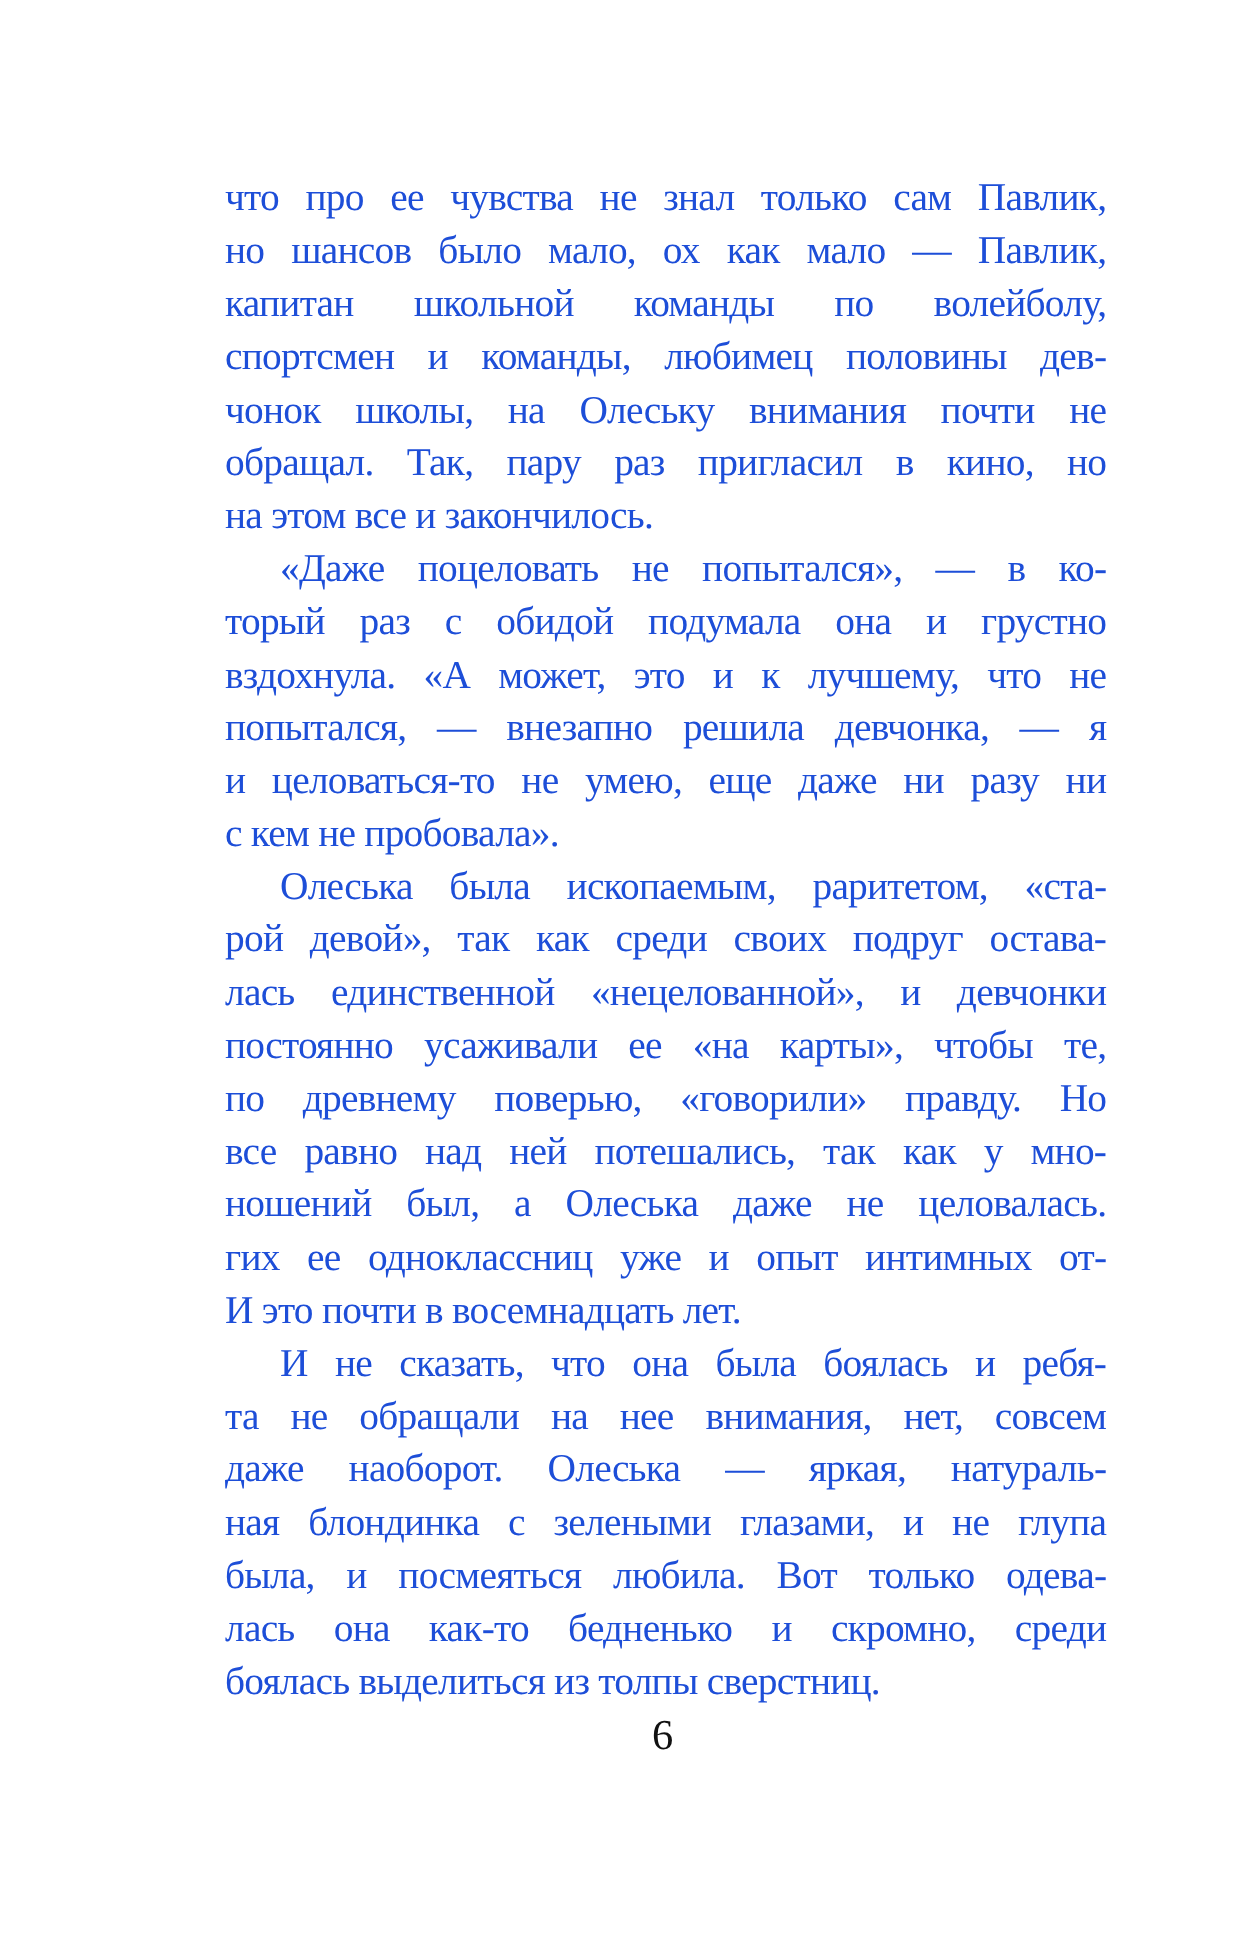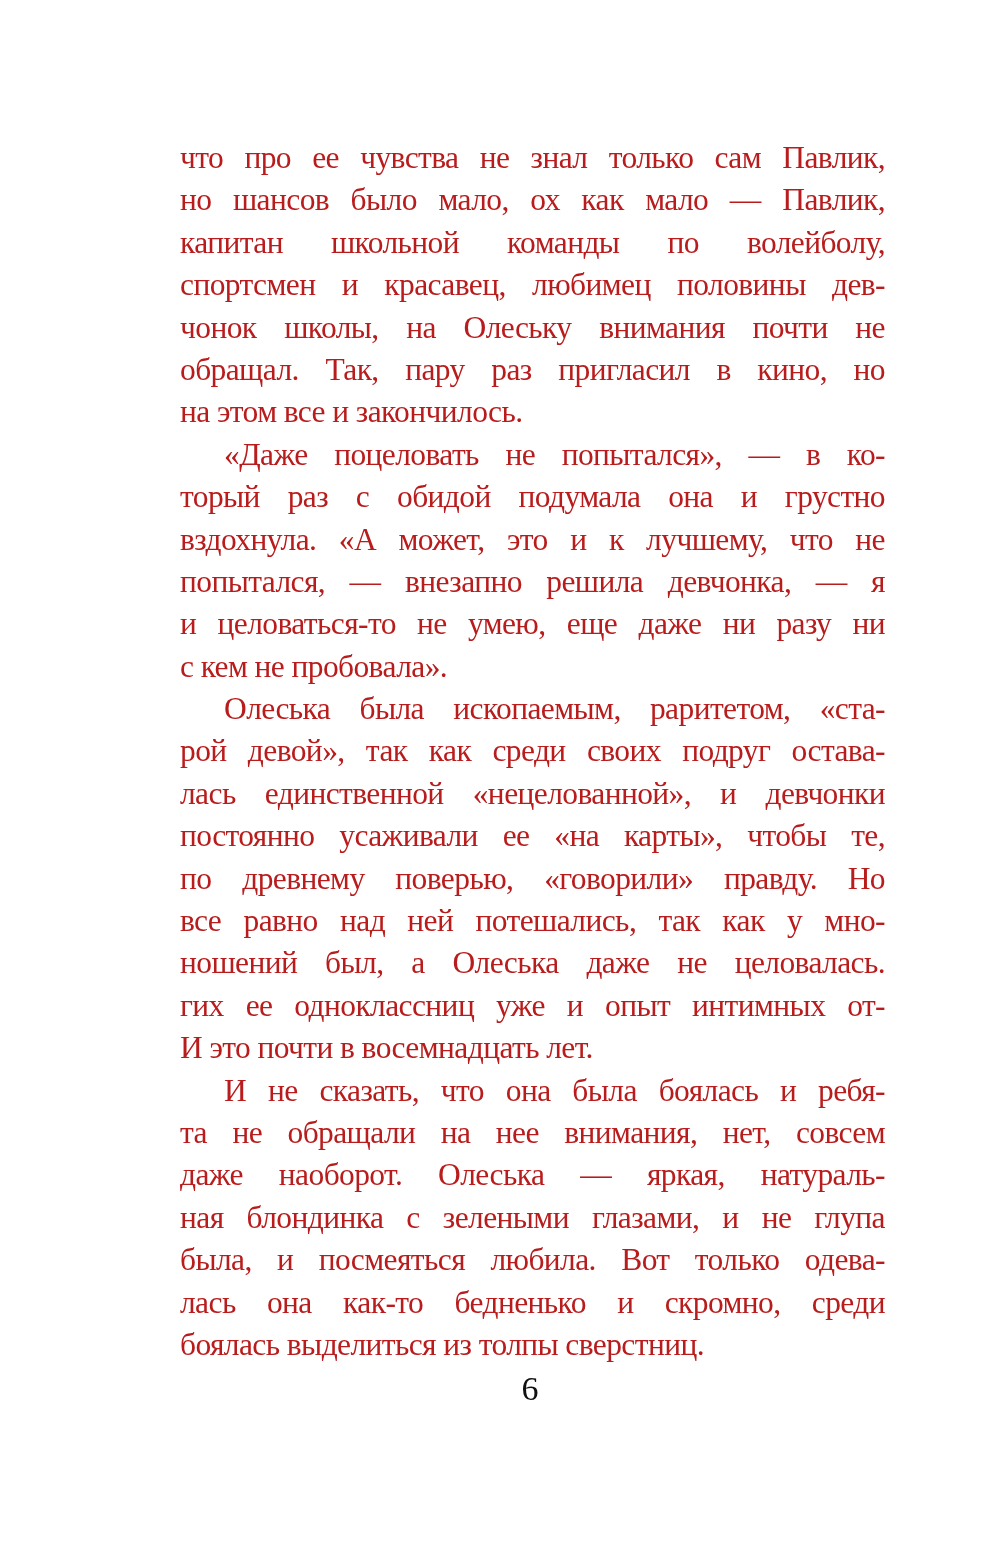--- a/index.html
+++ b/index.html
@@ -19,21 +19,21 @@
       top: 0;
       width: 1000px;
       height: 1562px;
       background: #ffffff;
     }
     .text-block {
       position: absolute;
       left: 180px;
       top: 137px;
       width: 705px;
-      color: #b91c1c;
+      color: #1d4ed8;
       font-family: "Liberation Serif", "DejaVu Serif", serif;
       font-size: 31.5px;
       line-height: 42.4px;
       letter-spacing: -0.6px;
     }
     .line {
       display: block;
       white-space: nowrap;
       text-align: justify;
       text-align-last: justify;
@@ -62,21 +62,21 @@
 </head>
 <body>
 
 <div class="page">
   <div class="text-block">
 
     <div>
       <span class="line">что про ее чувства не знал только сам Павлик,</span>
       <span class="line">но шансов было мало, ох как мало — Павлик,</span>
       <span class="line">капитан школьной команды по волейболу,</span>
-      <span class="line">спортсмен и красавец, любимец половины дев-</span>
+      <span class="line">спортсмен и команды, любимец половины дев-</span>
       <span class="line">чонок школы, на Олеську внимания почти не</span>
       <span class="line">обращал. Так, пару раз пригласил в кино, но</span>
       <span class="line last">на этом все и закончилось.</span>
     </div>
 
     <div>
       <span class="line indent">«Даже поцеловать не попытался», — в ко-</span>
       <span class="line">торый раз с обидой подумала она и грустно</span>
       <span class="line">вздохнула. «А может, это и к лучшему, что не</span>
       <span class="line">попытался, — внезапно решила девчонка, — я</span>

